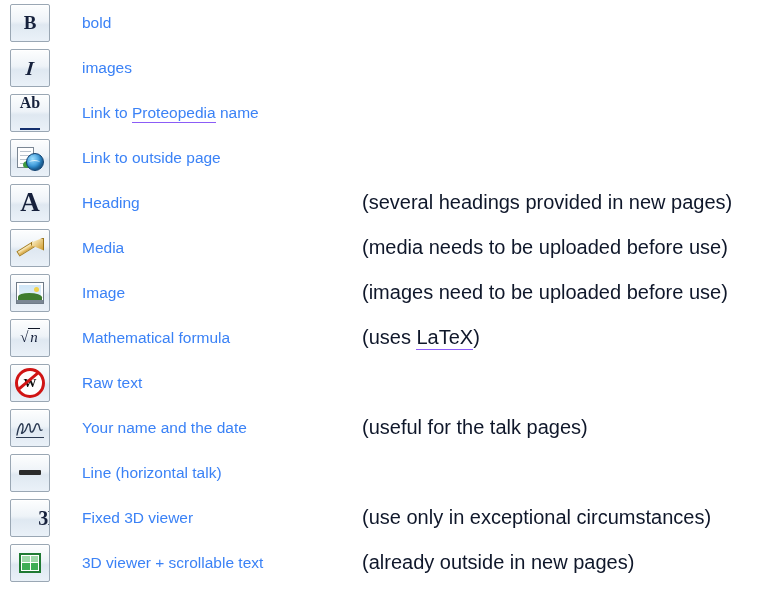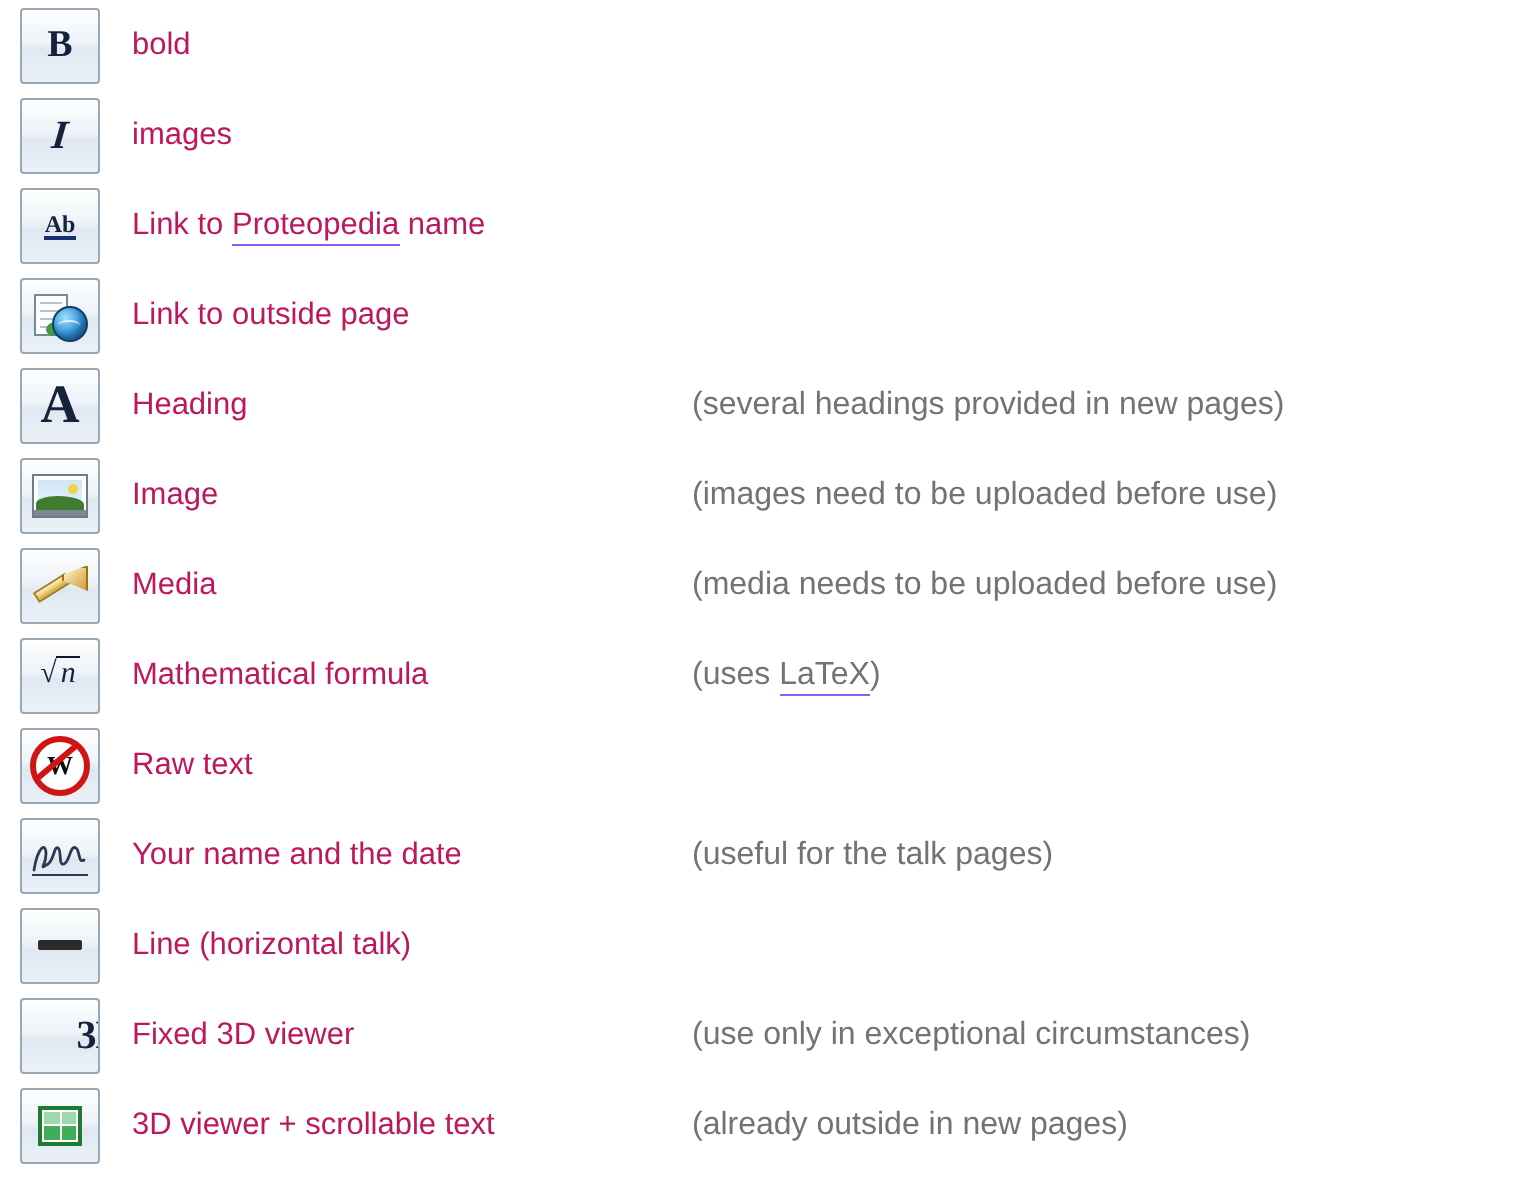--- a/index.html
+++ b/index.html
@@ -48,22 +48,22 @@
     line-height: 1;
     display: block;
   }
   
   .g-bold   { font-weight: bold; font-size: 19px; font-family: "Liberation Serif", serif; }
   .g-italic {
     font-style: italic; font-weight: bold; font-size: 20px;
     font-family: "Liberation Serif", serif; transform: skewX(-6deg);
   }
   .g-ab {
-    font-family: "Liberation Serif", serif; font-weight: bold; font-size: 12px;
-    color: #14306e; border-bottom: 2px solid #14306e; padding-bottom: 0px;
+    font-family: "Liberation Serif", serif; font-weight: bold; font-size: 16px;
+    color: #14306e; border-bottom: 2px solid #14306e; padding-bottom: 17px;
   }
   .g-heading {
     font-family: "Liberation Serif", serif; font-weight: bold; font-size: 27px;
     letter-spacing: 0; color: #101010; line-height: 0.95;
   }
   .g-math {
     font-family: "Liberation Serif", serif; font-style: italic; font-size: 15px;
     color: #101828;
   }
   .g-math .rad { font-style: normal; }
@@ -147,28 +147,28 @@
     width: 22px; height: 20px; border: 2px solid #1f7a33; background: #ffffff;
     display: grid; grid-template-columns: 1fr 1fr; grid-template-rows: 6px 1fr;
     gap: 1px; padding: 1px; box-sizing: border-box;
   }
   .icon-grid i { display: block; background: #3fae55; }
   .icon-grid i.light { background: #9fd9a9; }
   
   .label {
     flex: 0 0 auto;
     width: 280px;
-    margin-left: 16px;
+    margin-left: 32px;
     font-size: 15.5px;
-    color: #be185d;
+    color: #3b82f6;
     white-space: nowrap;
   }
   .note {
-    font-size: 16px;
-    color: #737373;
+    font-size: 20px;
+    color: #0f172a;
     white-space: nowrap;
   }
   .u { border-bottom: 1px solid #8b5cf6; padding-bottom: 1px; }
 </style>
 </head>
 <body>
 
 <div class="sheet">
 
   <div class="row">
@@ -215,44 +215,44 @@
   <div class="row">
     <div class="btn">
       <span class="glyph g-heading">A</span>
     </div>
     <div class="label">Heading</div>
     <div class="note">(several headings provided in new pages)</div>
   </div>
 
   <div class="row">
     <div class="btn">
+      <span class="icon-media">
+        <span class="tube"></span>
+        <span class="horn"></span>
+      </span>
+    </div>
+    <div class="label">Media</div>
+    <div class="note">(media needs to be uploaded before use)</div>
+  </div>
+
+  <div class="row">
+    <div class="btn">
       <span class="icon-image">
         <span class="sky"></span>
           <span class="sun"></span>
           <span class="hill"></span>
           <span class="bar"></span>
       </span>
     </div>
     <div class="label">Image</div>
     <div class="note">(images need to be uploaded before use)</div>
   </div>
 
   <div class="row">
     <div class="btn">
-      <span class="icon-media">
-        <span class="tube"></span>
-        <span class="horn"></span>
-      </span>
-    </div>
-    <div class="label">Media</div>
-    <div class="note">(media needs to be uploaded before use)</div>
-  </div>
-
-  <div class="row">
-    <div class="btn">
       <span class="glyph g-math"><span class="rad">√</span><span style="border-top:1px solid #101828; padding:0 2px;">n</span></span>
     </div>
     <div class="label">Mathematical formula</div>
     <div class="note"><span>(uses </span><span class="u">LaTeX</span><span>)</span></div>
   </div>
 
   <div class="row">
     <div class="btn">
       <span class="icon-raw">
         <span>W</span>

